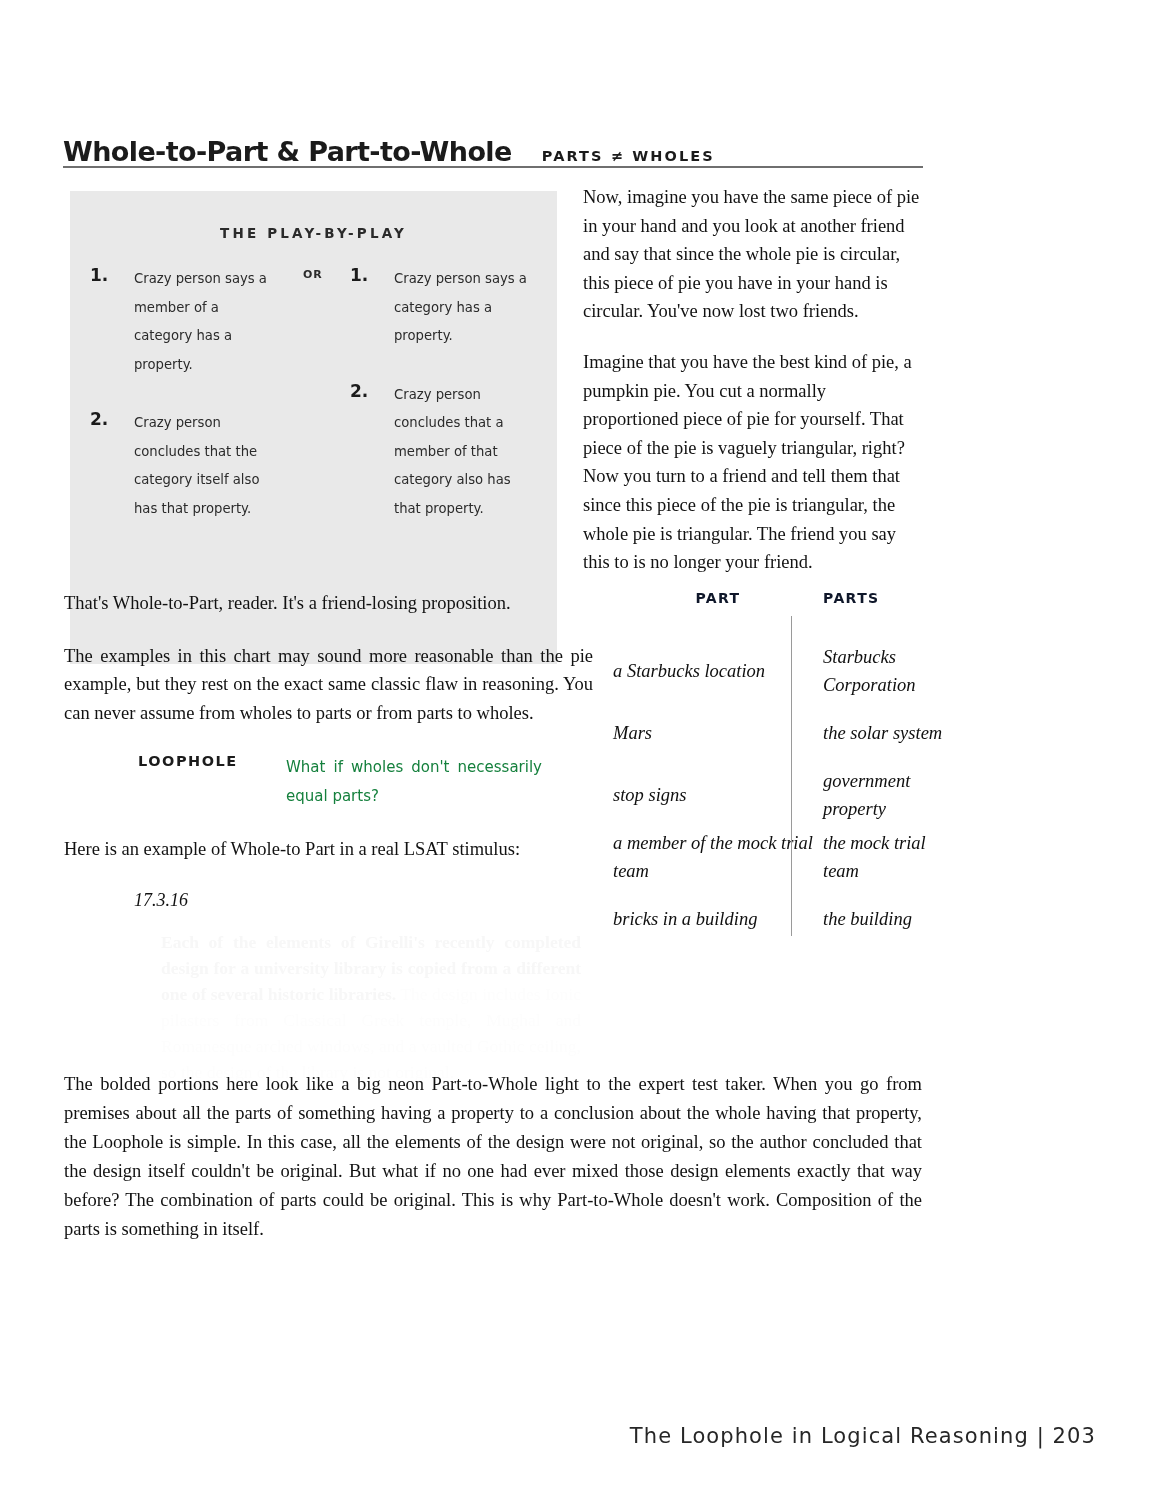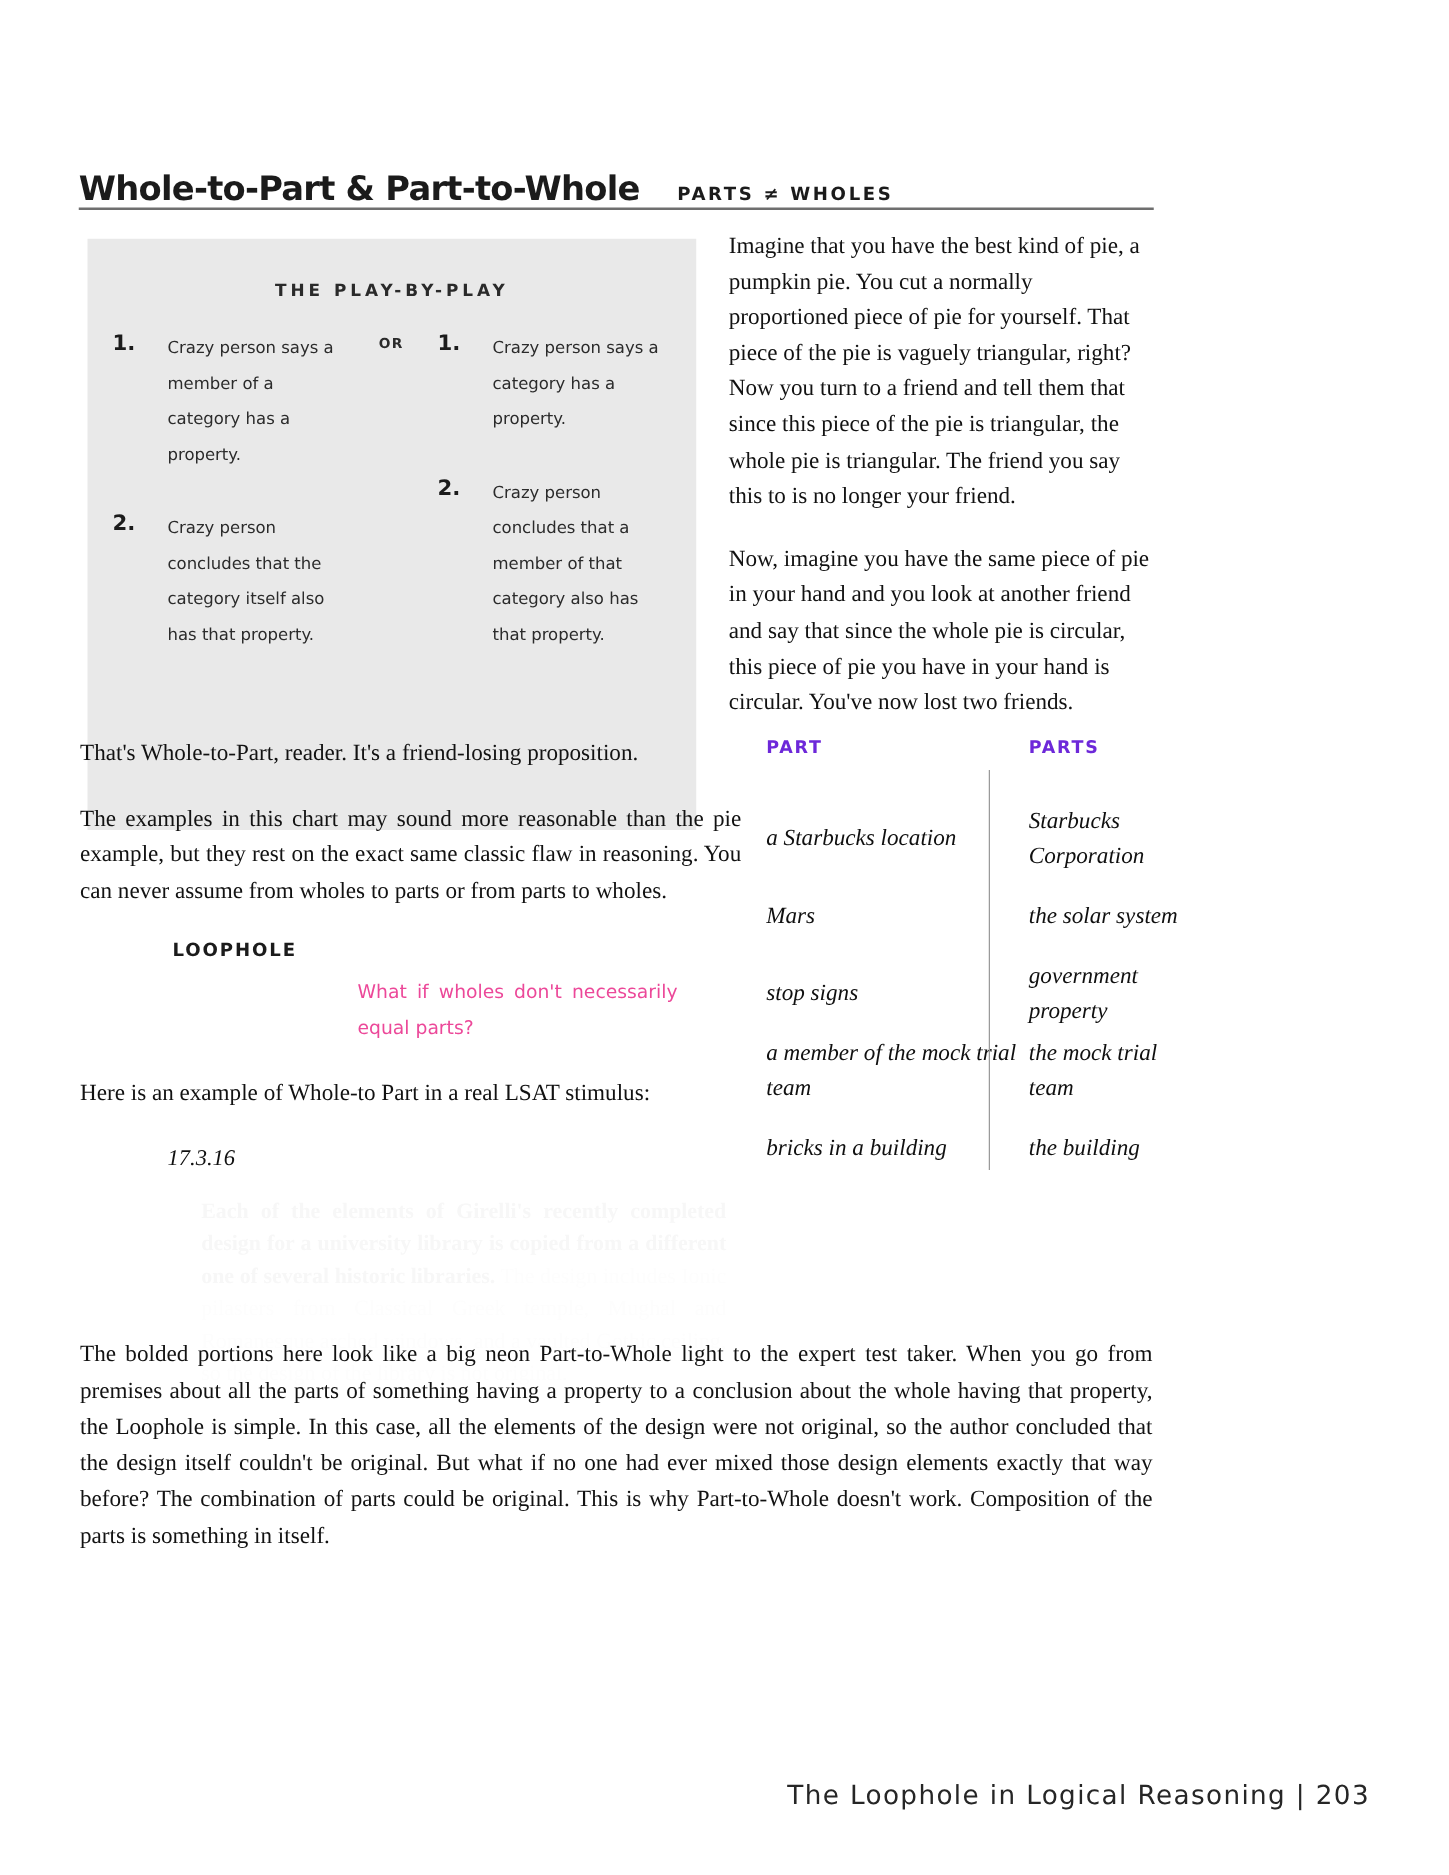--- a/index.html
+++ b/index.html
@@ -167,24 +167,23 @@
     color: #1b1b1b;
     width: 205px;
     flex: 0 0 205px;
     padding-left: 74px;
     box-sizing: border-box;
   }
   .loophole-text {
     font-family: "DejaVu Sans", sans-serif;
     font-size: 15px;
     line-height: 29px;
-    color: #ec4899;
+    color: #15803d;
     width: 256px;
     text-align: justify;
-    margin-top: 26px;
   }
 
   
   .stim-label {
     font-family: "Liberation Serif", serif;
     font-style: italic;
     font-size: 18px;
     color: #111;
     margin: 4px 0 18px 70px;
   }
@@ -217,21 +216,22 @@
   }
   .pw-head {
     display: flex;
     margin-bottom: 34px;
   }
   .pw-head-cell {
     font-family: "DejaVu Sans", sans-serif;
     font-size: 14px;
     font-weight: 700;
     letter-spacing: 1.4px;
-    color: #6d28d9;
+    color: #0f172a;
+    text-align: center;
   }
   .pw-head-cell.part { width: 210px; flex: 0 0 210px; }
   .pw-row {
     display: flex;
     align-items: center;
     min-height: 62px;
   }
   .pw-cell {
     font-family: "Liberation Serif", serif;
     font-style: italic;
@@ -305,22 +305,22 @@
         <div class="play-item">
           <div class="play-num">2.</div>
           <div class="play-text">Crazy person concludes that a member of that category also has that property.</div>
         </div>
       </div>
 
     </div>
   </div>
 
   <div class="intro-col">
+    <p>Now, imagine you have the same piece of pie in your hand and you look at another friend and say that since the whole pie is circular, this piece of pie you have in your hand is circular. You've now lost two friends.</p>
     <p>Imagine that you have the best kind of pie, a pumpkin pie. You cut a normally proportioned piece of pie for yourself. That piece of the pie is vaguely triangular, right? Now you turn to a friend and tell them that since this piece of the pie is triangular, the whole pie is triangular. The friend you say this to is no longer your friend.</p>
-    <p>Now, imagine you have the same piece of pie in your hand and you look at another friend and say that since the whole pie is circular, this piece of pie you have in your hand is circular. You've now lost two friends.</p>
   </div>
 
   <div class="left-col">
     <p class="body tight">That's Whole-to-Part, reader. It's a friend-losing proposition.</p>
     <p class="body">The examples in this chart may sound more reasonable than the pie example, but they rest on the exact same classic flaw in reasoning. You can never assume from wholes to parts or from parts to wholes.</p>
 
     <div class="loophole">
       <div class="loophole-label">LOOPHOLE</div>
       <div class="loophole-text">What if wholes don't necessarily equal parts?</div>
     </div>

